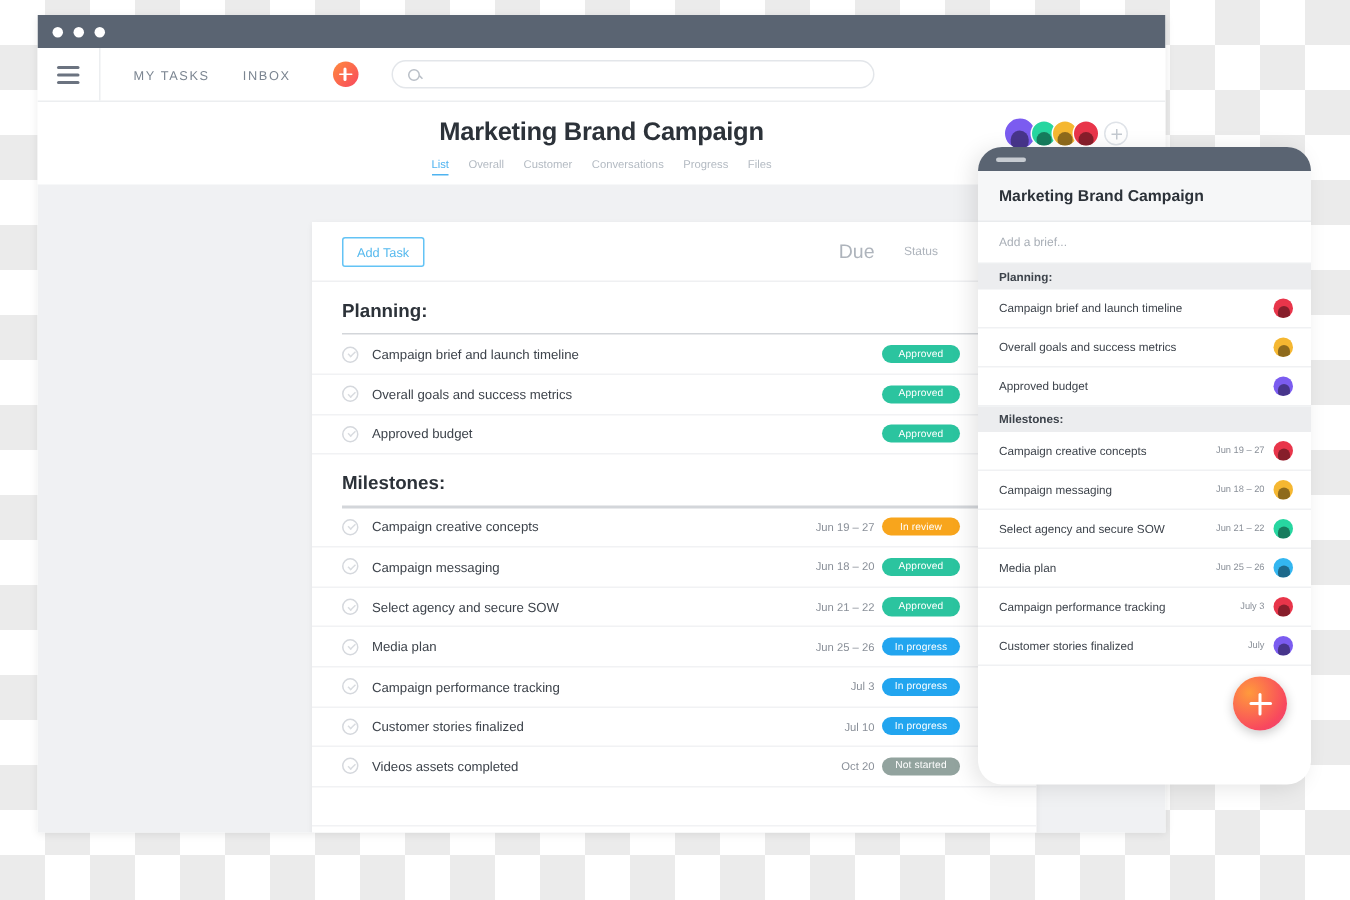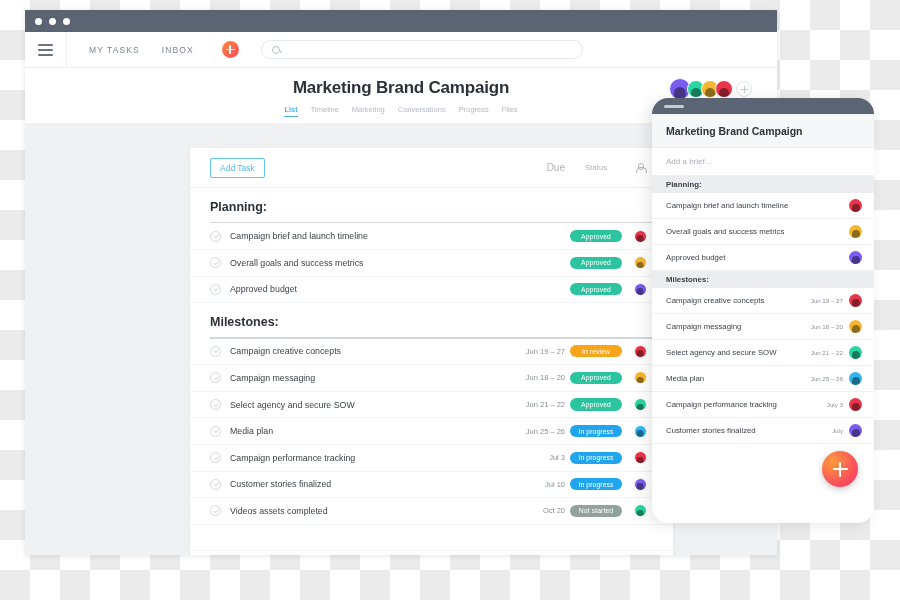--- a/index.html
+++ b/index.html
@@ -85,21 +85,21 @@
   
   .proj-header {
     height: 55px; background: #fff;
     position: relative;
     display: flex; flex-direction: column; align-items: center;
     padding-top: 10px;
   }
   .proj-title { font-size: 17px; font-weight: bold; color: #2c3239; letter-spacing: -0.2px; }
   .tabs { display: flex; gap: 13px; margin-top: 7px; }
   .tab { font-size: 7.5px; color: #b3bac2; padding-bottom: 2px; }
-  .tab.active { color: #4fb3f0; border-bottom: 1.6px solid #4fb3f0; font-weight: bold; }
+  .tab.active { color: #4fb3f0; border-bottom: 1.6px solid #4fb3f0; font-weight: normal; }
 
   .avatars { position: absolute; right: 25px; top: 10px; display: flex; align-items: center; }
   .av { width: 18px; height: 18px; border-radius: 50%; border: 1.6px solid #fff; margin-left: -4px; position: relative; overflow: hidden; }
   .av:first-child { margin-left: 0; }
   .av.big { width: 22px; height: 22px; }
   .av::after {
     content:""; position:absolute; left:50%; top:42%; transform: translateX(-50%);
     width: 62%; height: 62%; border-radius: 50% 50% 45% 45%; background: rgba(0,0,0,0.42);
   }
   .av-purple { background:#7b5cf0; } .av-green { background:#27d6a0; }
@@ -109,36 +109,36 @@
     width: 16px; height: 16px; border-radius: 50%; border: 1px solid #dfe3e8;
     margin-left: 3px; position: relative; background: #fff;
   }
   .av-add::before, .av-add::after { content:""; position:absolute; background:#c3c9d0; }
   .av-add::before { width: 7px; height: 1px; left: 3.5px; top: 7px; }
   .av-add::after  { height: 7px; width: 1px; top: 3.5px; left: 7px; }
 
   
   .content-area { background: #f0f1f3; height: 434px; position: relative; }
   .task-card {
-    position: absolute; left: 165px; top: 25px;
+    position: absolute; left: 183px; top: 25px;
     width: 483px; height: 420px;
     background: #fff; box-shadow: 0 1px 4px rgba(0,0,0,0.06);
     overflow: hidden;
   }
 
   .card-top {
     height: 40px; display: flex; align-items: center;
     padding: 0 20px; border-bottom: 1px solid #eff0f2;
   }
   .add-task-btn {
     border: 1px solid #63c3f5; border-radius: 2px;
     color: #55b9ee; font-size: 8.5px;
     padding: 4px 9px; background: #fff;
   }
-  .col-due { margin-left: auto; font-size: 10px; color: #aeb4bc; width: 60px; text-align: right; }
+  .col-due { margin-left: auto; font-size: 13px; color: #aeb4bc; width: 60px; text-align: right; }
   .col-status { font-size: 8px; color: #aeb4bc; width: 62px; text-align: center; }
   .col-person { width: 26px; display: flex; justify-content: center; }
   .person-ico { width: 9px; height: 9px; position: relative; }
   .person-ico::before { content:""; position:absolute; width:4.5px;height:4.5px;border:1.1px solid #aeb4bc;border-radius:50%;left:2px;top:0;}
   .person-ico::after { content:""; position:absolute; width:9px;height:5px;border:1.1px solid #aeb4bc;border-bottom:none;border-radius:5px 5px 0 0;left:0;bottom:-0.5px;}
 
   .section-head {
     padding: 12px 20px 4px 20px;
     font-size: 12.5px; font-weight: bold; color: #2c3239;
   }
@@ -239,22 +239,22 @@
     <div class="search">
       <span class="mag"></span>
       <input class="search-input" type="text" placeholder="" style="">
     </div>
   </div>
 
   <div class="proj-header">
     <div class="proj-title">Marketing Brand Campaign</div>
     <div class="tabs">
       <div class="tab active">List</div>
-      <div class="tab">Timeline</div>
-      <div class="tab">Marketing</div>
+      <div class="tab">Overall</div>
+      <div class="tab">Customer</div>
       <div class="tab">Conversations</div>
       <div class="tab">Progress</div>
       <div class="tab">Files</div>
     </div>
     <div class="avatars">
       <div class="av big av-purple"></div>
       <div class="av av-green"></div>
       <div class="av av-yellow"></div>
       <div class="av av-red"></div>
       <div class="av-add"></div>

